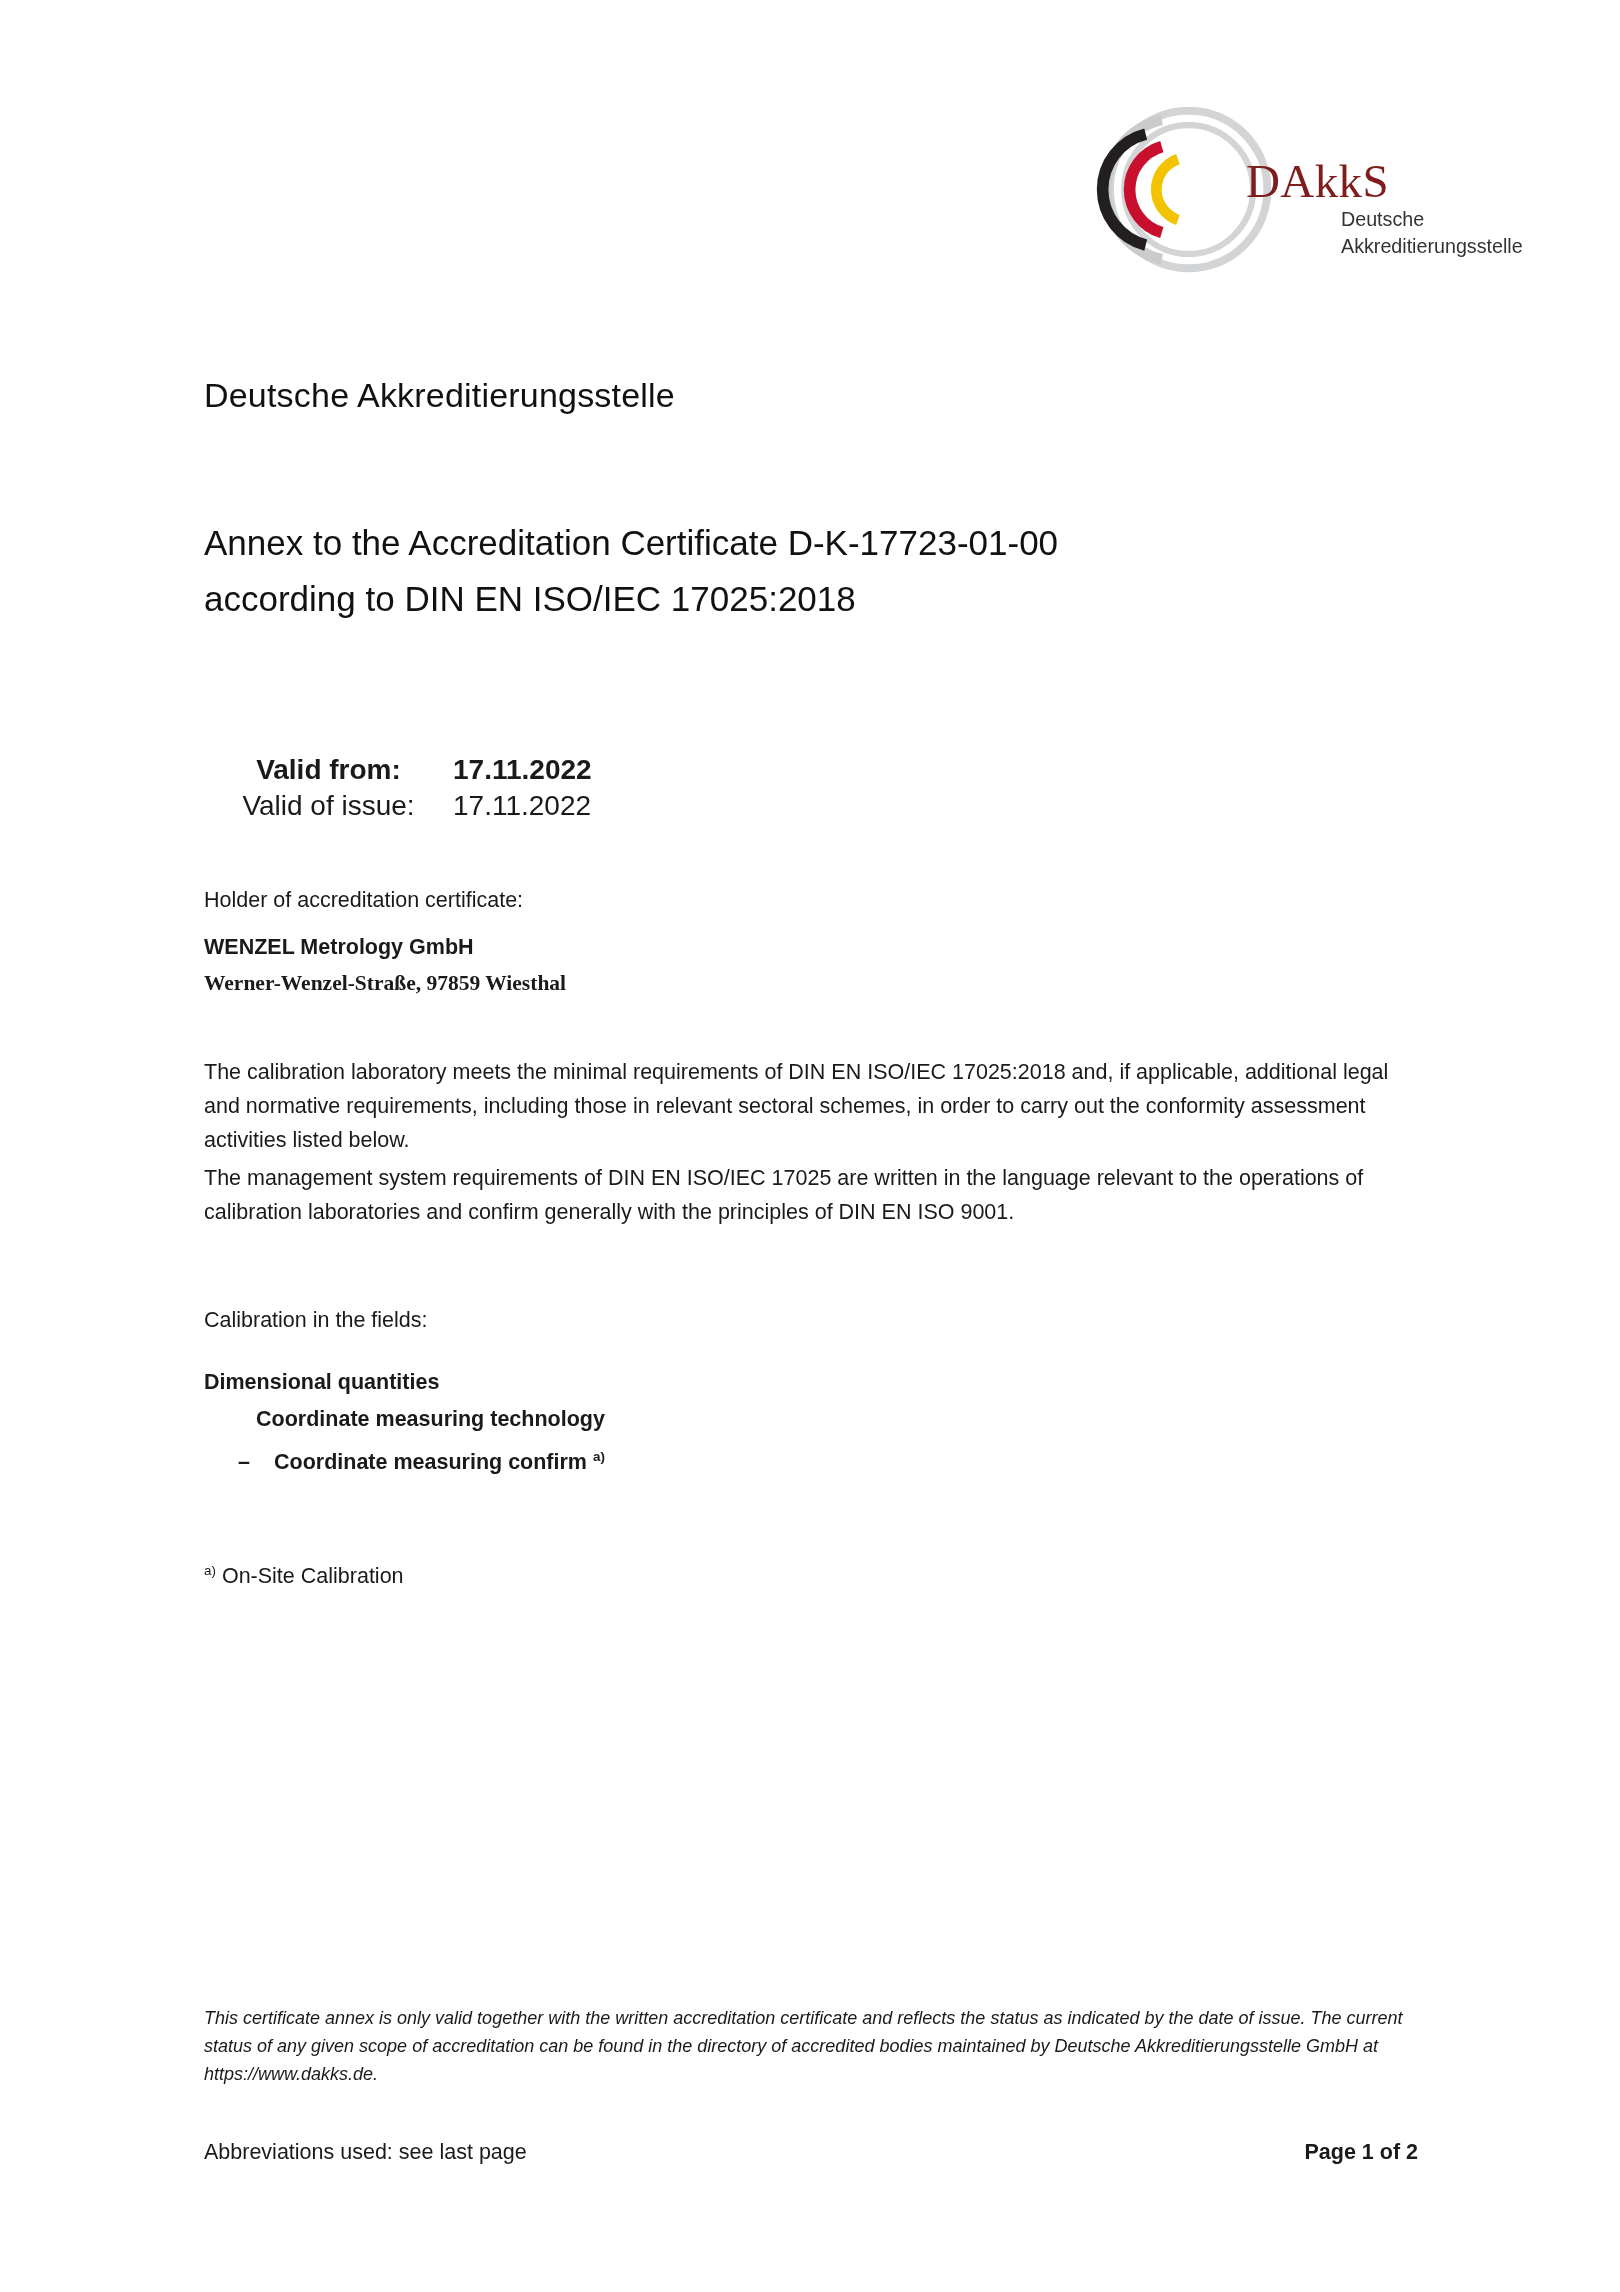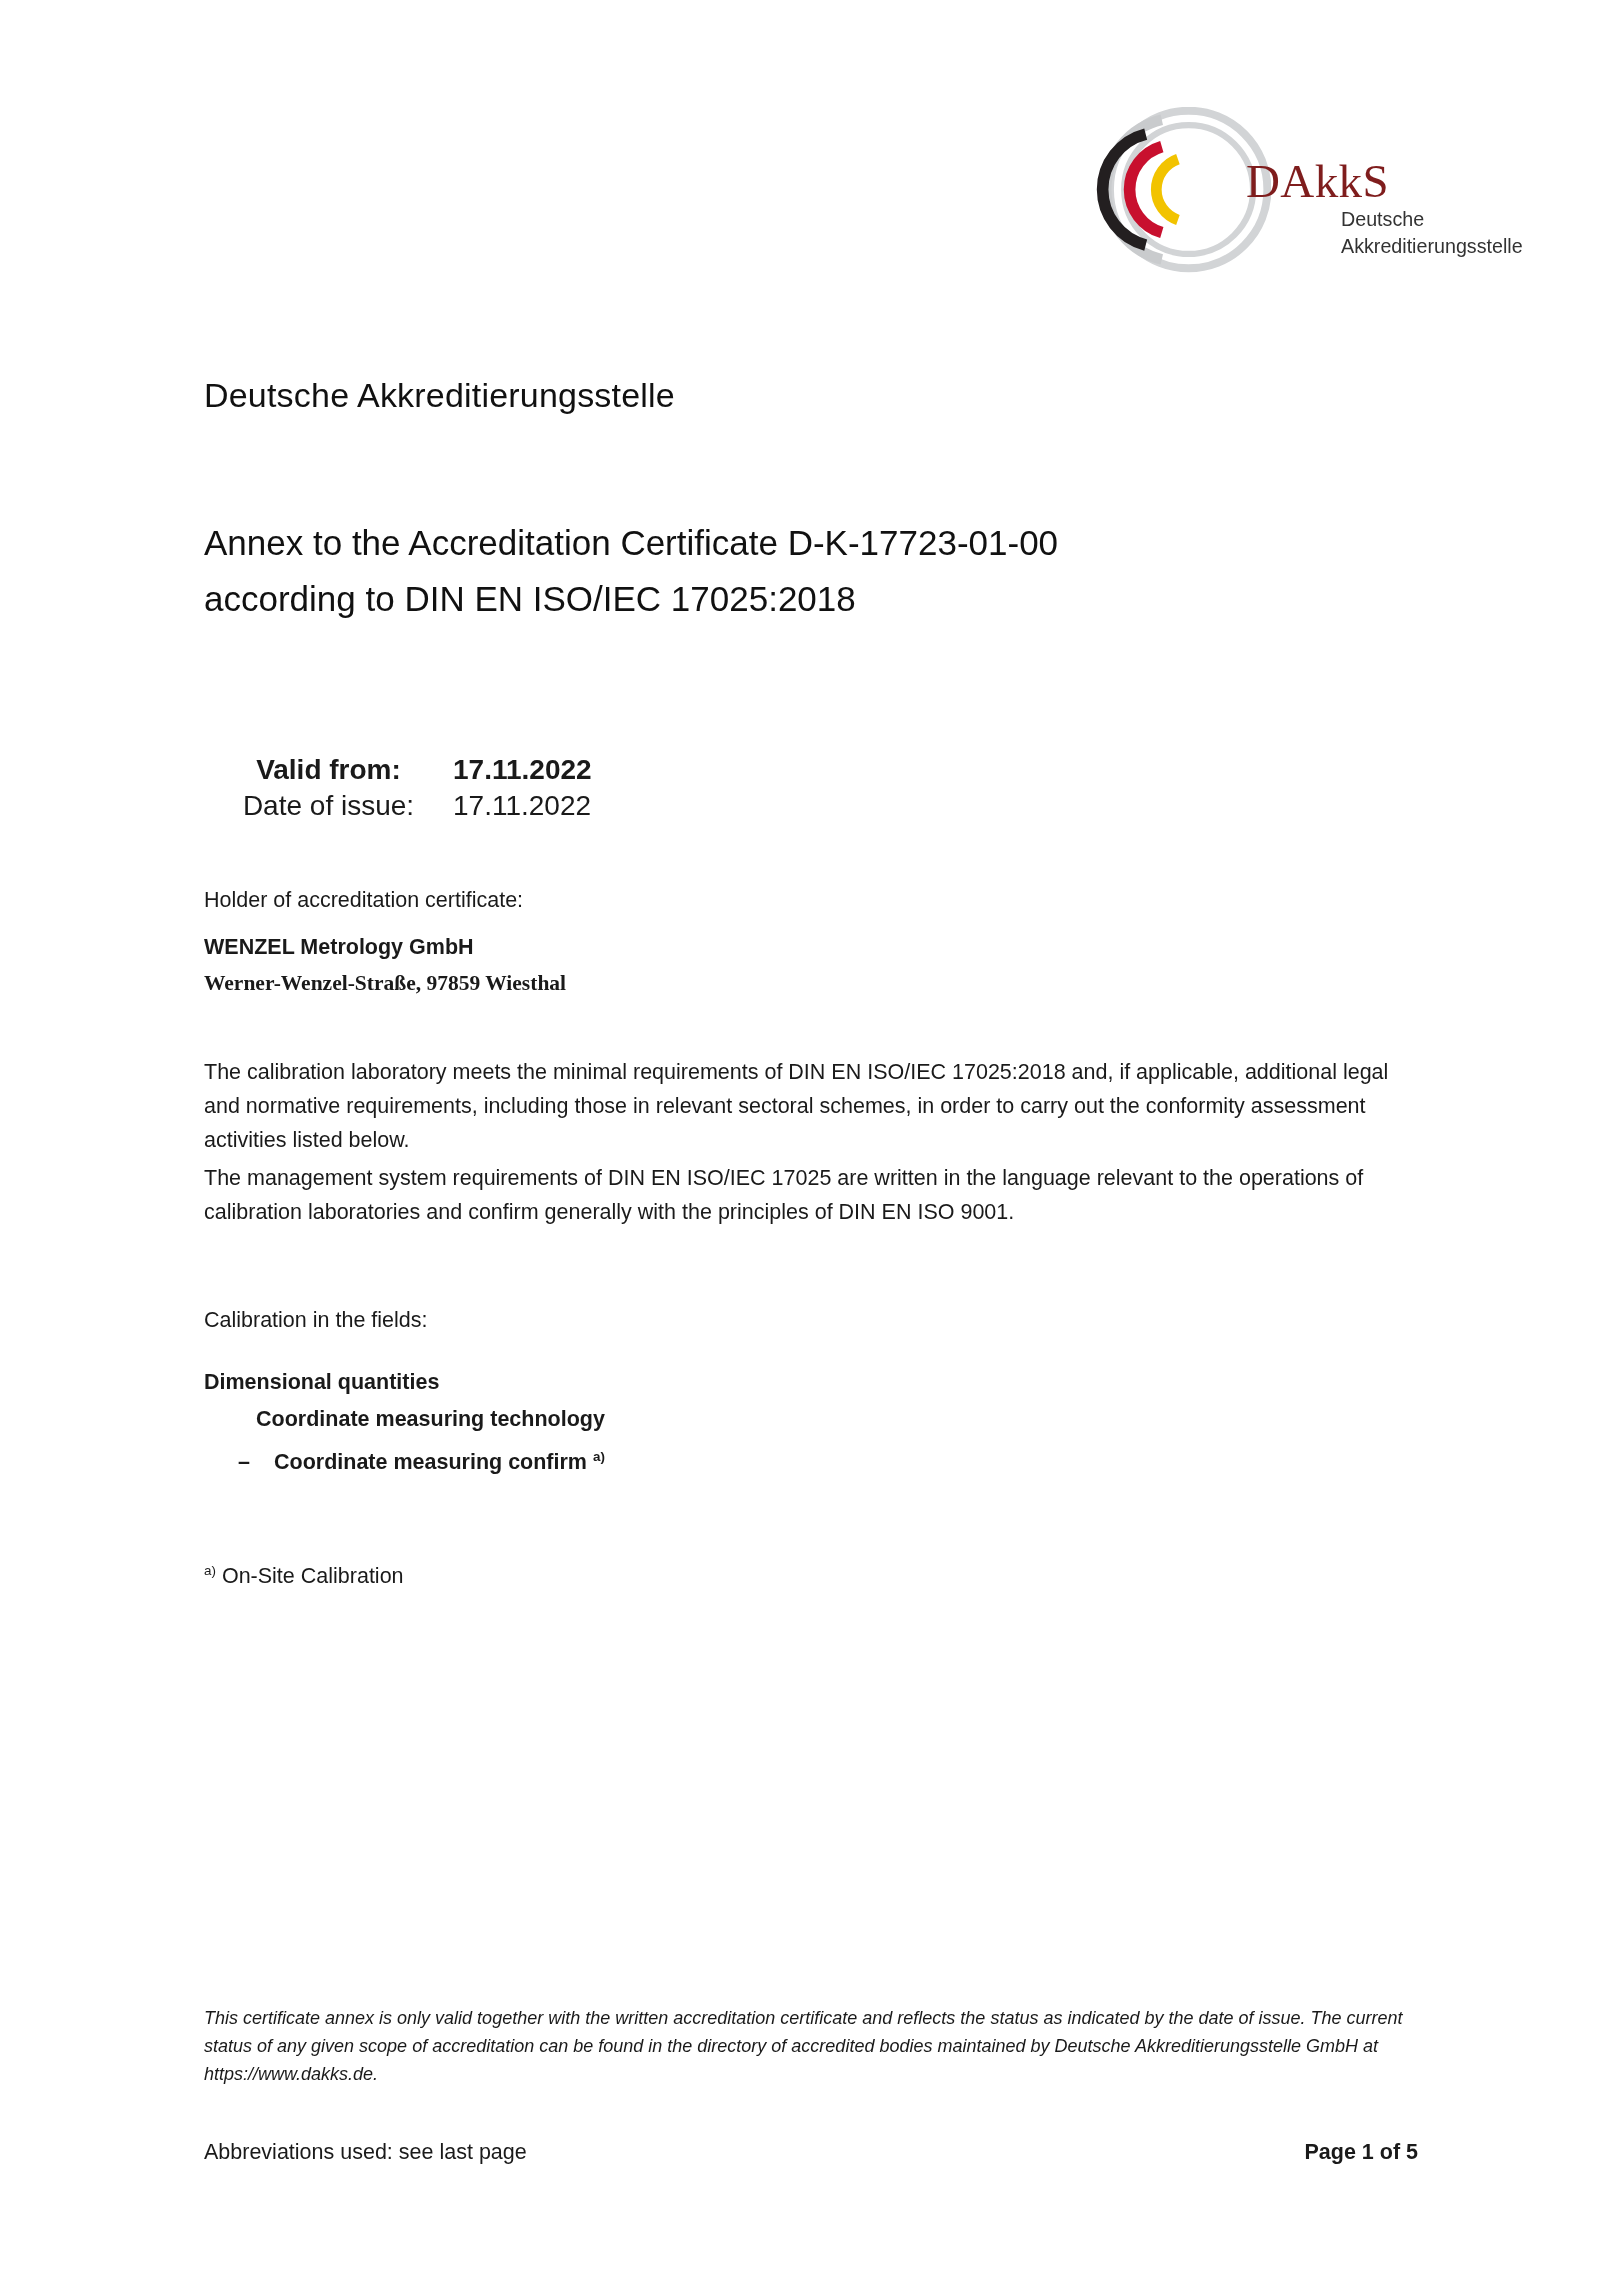--- a/index.html
+++ b/index.html
@@ -196,21 +196,21 @@
       <div>Annex to the Accreditation Certificate  D-K-17723-01-00</div>
       <div>according to DIN EN ISO/IEC 17025:2018</div>
     </div>
 
     <div class="meta">
       <div class="meta-row">
         <div class="meta-label bold">Valid from:</div>
         <div class="meta-value bold">17.11.2022</div>
       </div>
       <div class="meta-row">
-        <div class="meta-label">Date of issue:</div>
+        <div class="meta-label">Valid of issue:</div>
         <div class="meta-value">17.11.2022</div>
       </div>
     </div>
 
     <div class="holder">
       <div class="holder-label">Holder of accreditation certificate:</div>
       <div class="holder-name">WENZEL Metrology GmbH</div>
       <div class="holder-addr">Werner-Wenzel-Straße, 97859 Wiesthal</div>
     </div>
 
@@ -233,17 +233,17 @@
       <sup>a)</sup>
       <span>On-Site Calibration</span>
     </div>
 
   </div>
 
   <div class="footer-note">This certificate annex is only valid together with the written accreditation certificate and reflects the status as indicated by the date of issue. The current status of any given scope of accreditation can be found in the directory of accredited bodies maintained by Deutsche Akkreditierungsstelle GmbH at https://www.dakks.de.</div>
 
   <div class="footer-bottom">
     <div>Abbreviations used: see last page</div>
-    <div class="footer-page">Page 1 of 5</div>
+    <div class="footer-page">Page 1 of 2</div>
   </div>
 
 </div>
 
 
 </body></html>

